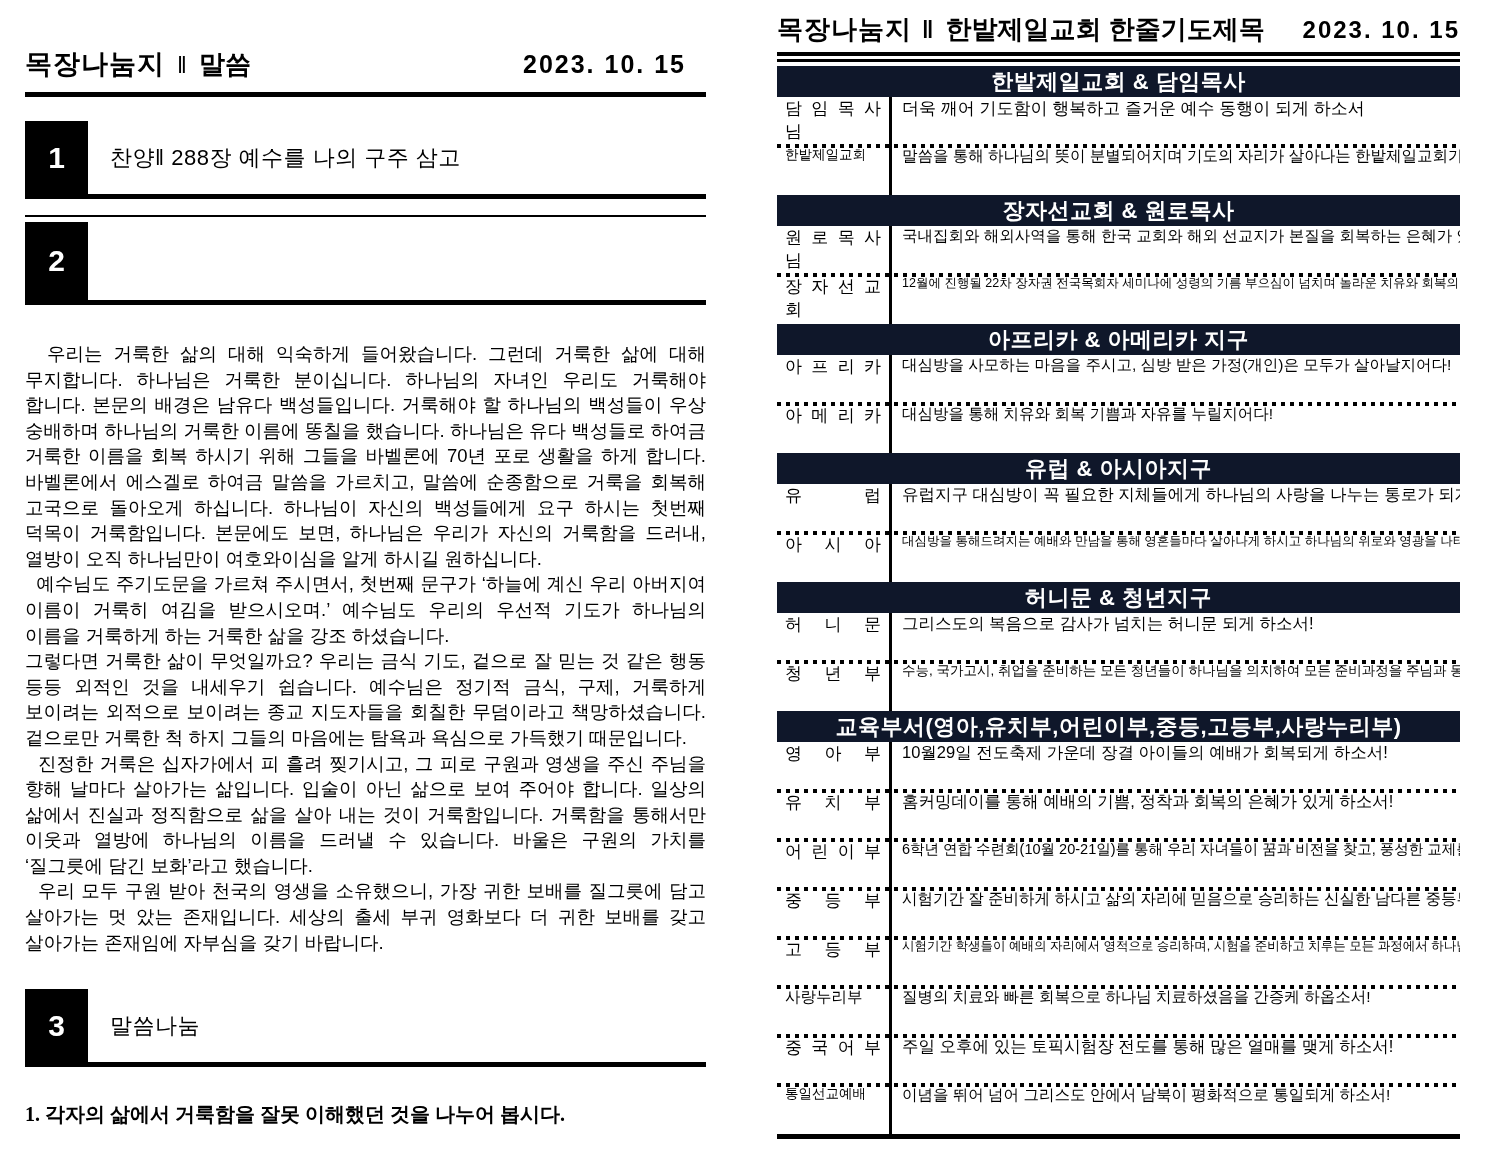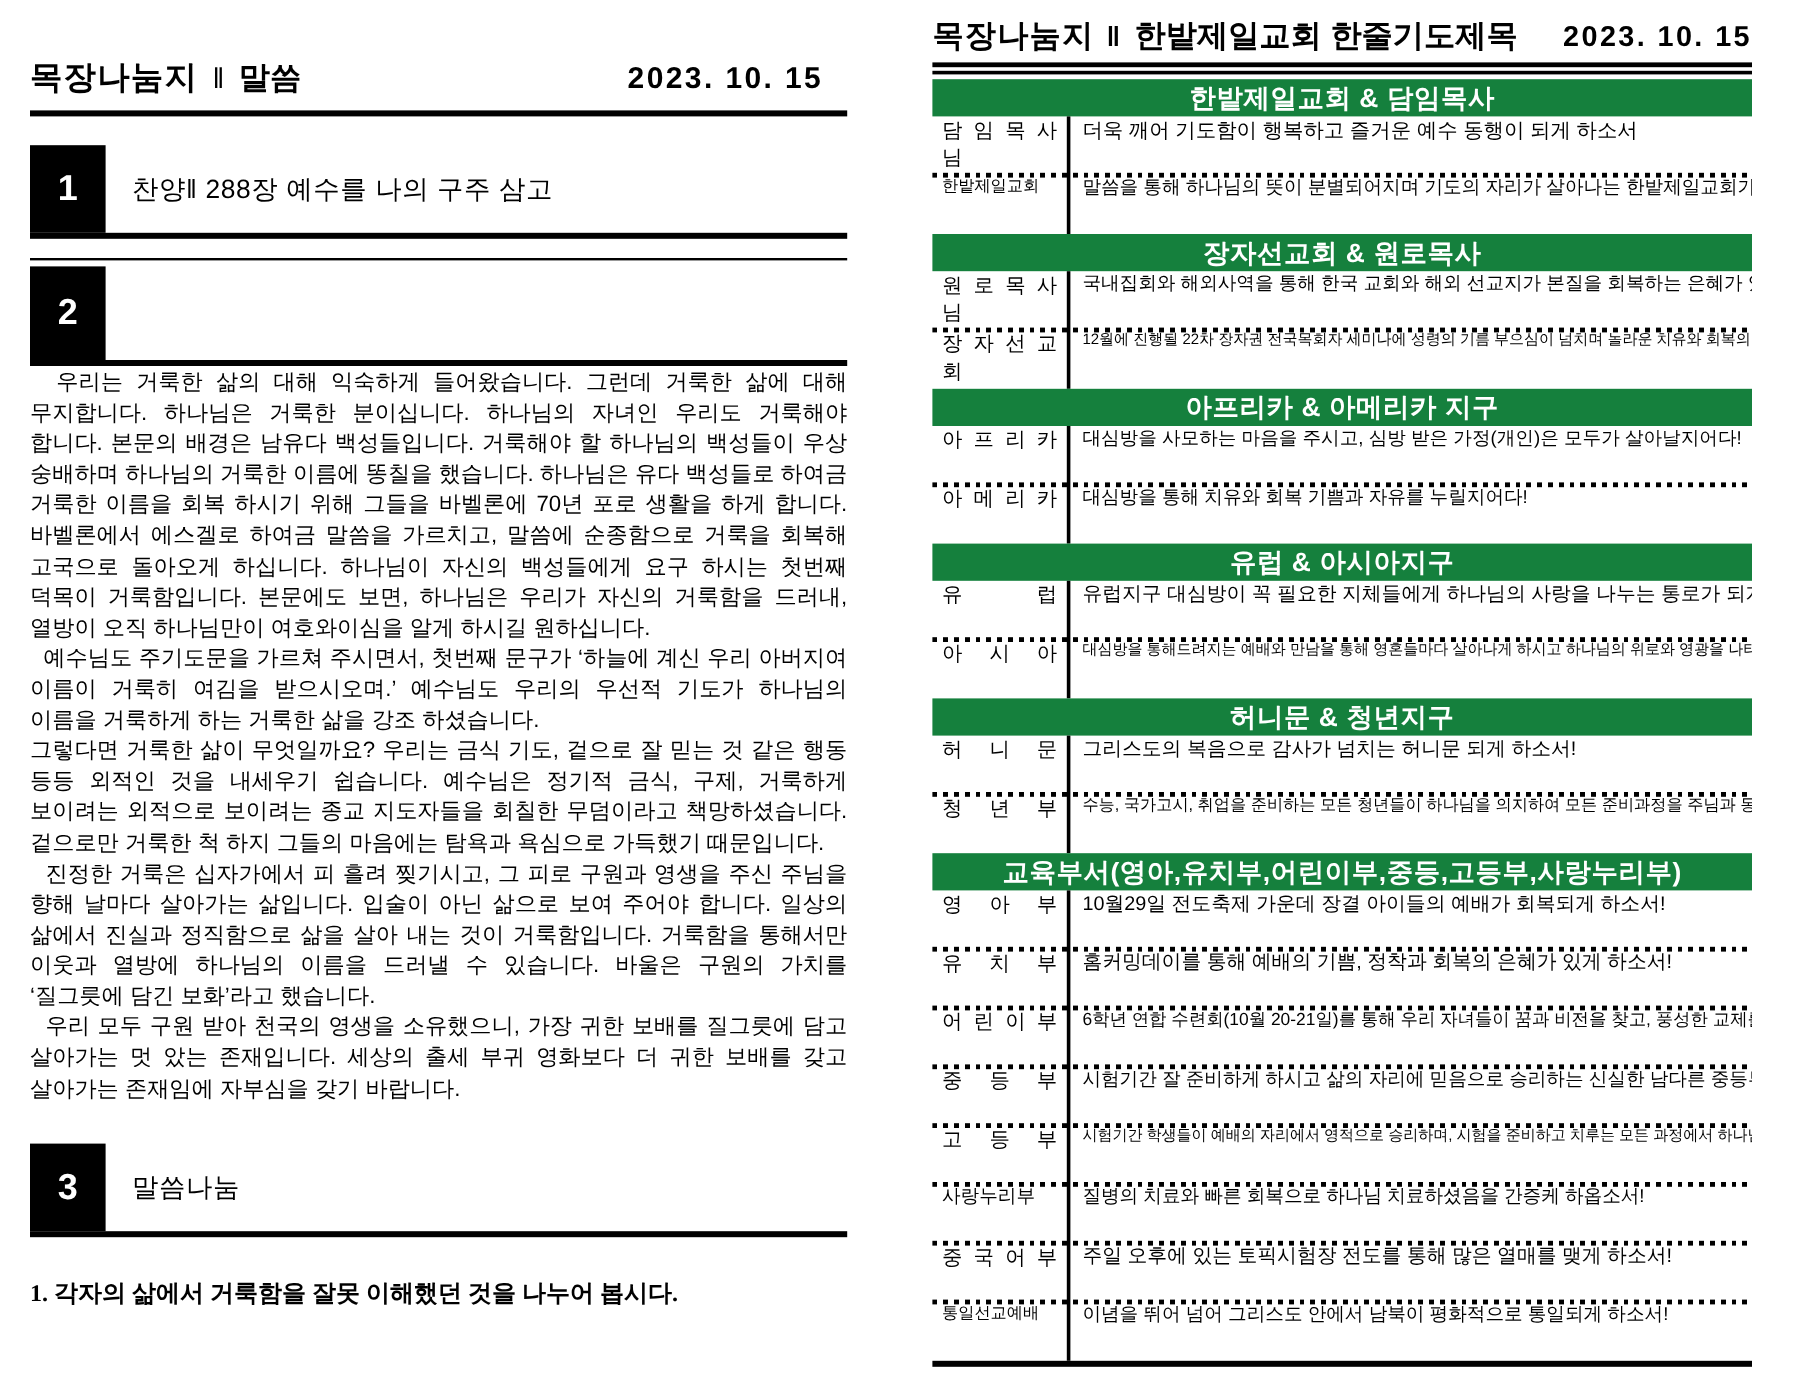--- a/index.html
+++ b/index.html
@@ -18,40 +18,40 @@
   .section{display:flex;align-items:stretch;border-bottom:5px solid #000;}
   .s1{margin-top:24px;height:73px;}
   .thinline{margin-top:16px;border-top:2px solid #000;height:0;}
   .s2{margin-top:5px;height:78px;}
   .s3{margin-top:34px;height:73px;}
   .numbox{width:63px;background:#000;color:#fff;display:flex;align-items:center;justify-content:center;
           font-size:30px;font-weight:bold;flex:0 0 63px;}
   .sec-label{flex:1;display:flex;flex-direction:column;justify-content:center;padding-left:22px;
              font-size:22px;letter-spacing:.5px;line-height:1.45;}
 
-  .body{height:614px;overflow:hidden;font-size:18.5px;line-height:25.6px;
+  .body{margin-top:36px;height:614px;overflow:hidden;font-size:18.5px;line-height:25.6px;
         text-align:justify;word-break:keep-all;}
   .body p{margin:0;}
 
   .discussion{margin-top:10px;font-family:"Liberation Serif","DejaVu Serif",serif;font-weight:bold;
               font-size:20px;line-height:25px;white-space:pre-line;}
 
   
   .col-right{position:absolute;left:777px;top:12px;width:683px;}
   .rheader{display:flex;align-items:baseline;font-weight:bold;}
   .rheader .t{font-size:26px;letter-spacing:1px;}
   .rheader .sep{font-size:23px;margin-left:10px;}
   .rheader .s{font-size:26px;margin-left:12px;}
   .rheader .d{margin-left:auto;font-size:24px;letter-spacing:2px;}
   .dbl{margin-top:5px;height:3px;border-top:4px solid #000;border-bottom:3px solid #000;}
 
   .rtable{margin-top:4px;border-bottom:5px solid #000;}
   .group{position:relative;}
   .group .vline{position:absolute;left:112px;top:31px;bottom:0;width:3px;background:#000;}
-  .bar{background:#15803d;color:#fff;text-align:center;font-weight:bold;font-size:22px;
+  .bar{background:#0f172a;color:#fff;text-align:center;font-weight:bold;font-size:22px;
        height:31px;line-height:31px;letter-spacing:.5px;}
   .row{display:flex;align-items:flex-start;height:49px;position:relative;}
   .row.dot::before{content:'';position:absolute;top:-2px;left:0;right:0;height:4px;
        background-image:repeating-linear-gradient(90deg,#000 0 4px,transparent 4px 9px);}
   .label{width:112px;flex:0 0 112px;box-sizing:border-box;padding:0 8px;font-size:17px;
          text-align:justify;text-align-last:justify;}
   .lab13{font-size:13.5px;}
   .lab15{font-size:15.5px;}
   .content{flex:1;padding-left:13px;padding-right:3px;white-space:nowrap;overflow:hidden;}
   .c17{font-size:17px;} .c16{font-size:16.5px;} .c15{font-size:15.5px;}

